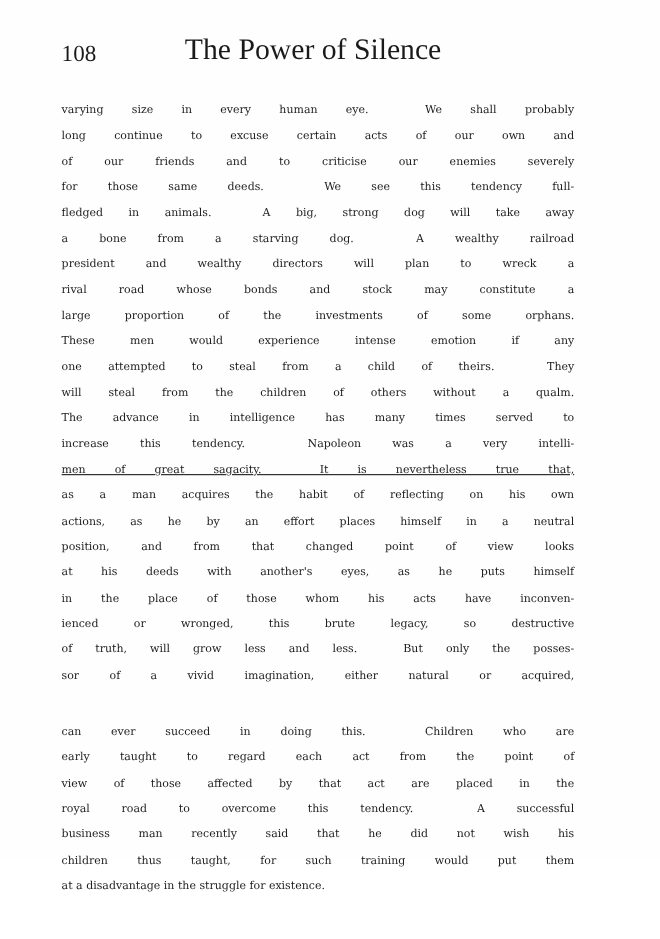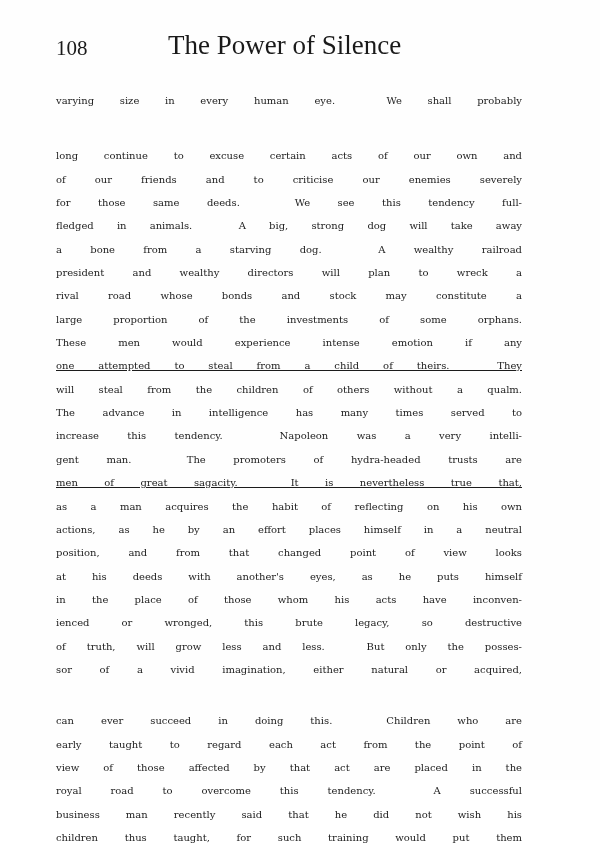--- a/index.html
+++ b/index.html
@@ -51,34 +51,33 @@
 </head>
 <body>
 
 <div class="page">
   <div class="header">
     <span class="page-number">108</span>
     <span class="running-title">The Power of Silence</span>
   </div>
   <div class="body-text" id="body-text">
       <span class="line" style="white-space: pre; display: block; text-align: left; word-spacing: 6.15451px;">varying size in every human eye.  We shall probably</span>
-      <span class="line" style="white-space: pre; display: block; text-align: right; word-spacing: 6.23438px; margin-top: 32px;">long continue to excuse certain acts of our own and</span>
+      <span class="line" style="white-space: pre; display: block; text-align: right; word-spacing: 6.23438px;">long continue to excuse certain acts of our own and</span>
       <span class="line" style="white-space: pre; display: block; text-align: left; word-spacing: 7.79102px;">of our friends and to criticise our enemies severely</span>
       <span class="line" style="white-space: pre; display: block; text-align: left; word-spacing: 8.89062px;">for those same deeds.  We see this tendency full-</span>
       <span class="line" style="white-space: pre; display: block; text-align: left; word-spacing: 5.12656px;">fledged in animals.  A big, strong dog will take away</span>
       <span class="line" style="white-space: pre; display: block; text-align: left; word-spacing: 10.1667px;">a bone from a starving dog.  A wealthy railroad</span>
       <span class="line" style="white-space: pre; display: block; text-align: left; word-spacing: 6.57227px;">president and wealthy directors will plan to wreck a</span>
       <span class="line" style="white-space: pre; display: block; text-align: left; word-spacing: 8.08789px;">rival road whose bonds and stock may constitute a</span>
       <span class="line" style="white-space: pre; display: block; text-align: left; word-spacing: 6.27455px;">large proportion of the investments of some orphans.</span>
       <span class="line" style="white-space: pre; display: block; text-align: left; word-spacing: 7.83929px;">These men would experience intense emotion if any</span>
-      <span class="line" style="white-space: pre; display: block; text-align: right; word-spacing: 6.30156px; text-decoration: underline;">one attempted to steal from a child of theirs.  They</span>
+      <span class="line" style="white-space: pre; display: block; text-align: right; word-spacing: 6.30156px;">one attempted to steal from a child of theirs.  They</span>
       <span class="line" style="white-space: pre; display: block; text-align: center; word-spacing: 4.18403px;">will steal from the children of others without a qualm.</span>
       <span class="line" style="white-space: pre; display: block; text-align: right; word-spacing: 5.20508px;">The advance in intelligence has many times served to</span>
       <span class="line" style="white-space: pre; display: block; text-align: left; word-spacing: 6.73633px;">increase this tendency.  Napoleon was a very intelli-</span>
-      <span class="line" style="white-space: pre; display: block; text-align: left; word-spacing: 5.54102px;">gent man.  The promoters of hydra-headed trusts are</span>
       <span class="line" style="white-space: pre; display: block; text-align: right; word-spacing: 7.32465px; text-decoration: underline;">men of great sagacity.  It is nevertheless true that,</span>
       <span class="line" style="white-space: pre; display: block; text-align: left; word-spacing: 5.51406px;">as a man acquires the habit of reflecting on his own</span>
       <span class="line" style="white-space: pre; display: block; text-align: left; word-spacing: 4.69531px;">actions, as he by an effort places himself in a neutral</span>
       <span class="line" style="white-space: pre; display: block; text-align: left; word-spacing: 7.37695px;">position, and from that changed point of view looks</span>
       <span class="line" style="white-space: pre; display: block; text-align: left; word-spacing: 6.53472px;">at his deeds with another's eyes, as he puts himself</span>
       <span class="line" style="white-space: pre; display: block; text-align: left; word-spacing: 7.07465px;">in the place of those whom his acts have inconven-</span>
       <span class="line" style="white-space: pre; display: block; text-align: left; word-spacing: 7.89732px;">ienced or wronged, this brute legacy, so destructive</span>
       <span class="line" style="white-space: pre; display: block; text-align: left; word-spacing: 3.97017px;">of truth, will grow less and less.  But only the posses-</span>
       <span class="line" style="white-space: pre; display: block; text-align: left; word-spacing: 5.54297px;">sor of a vivid imagination, either natural or acquired,</span>
       <span class="line" style="white-space: pre; display: block; text-align: left; word-spacing: 8.17188px; margin-top: 28px;">can ever succeed in doing this.  Children who are</span>

